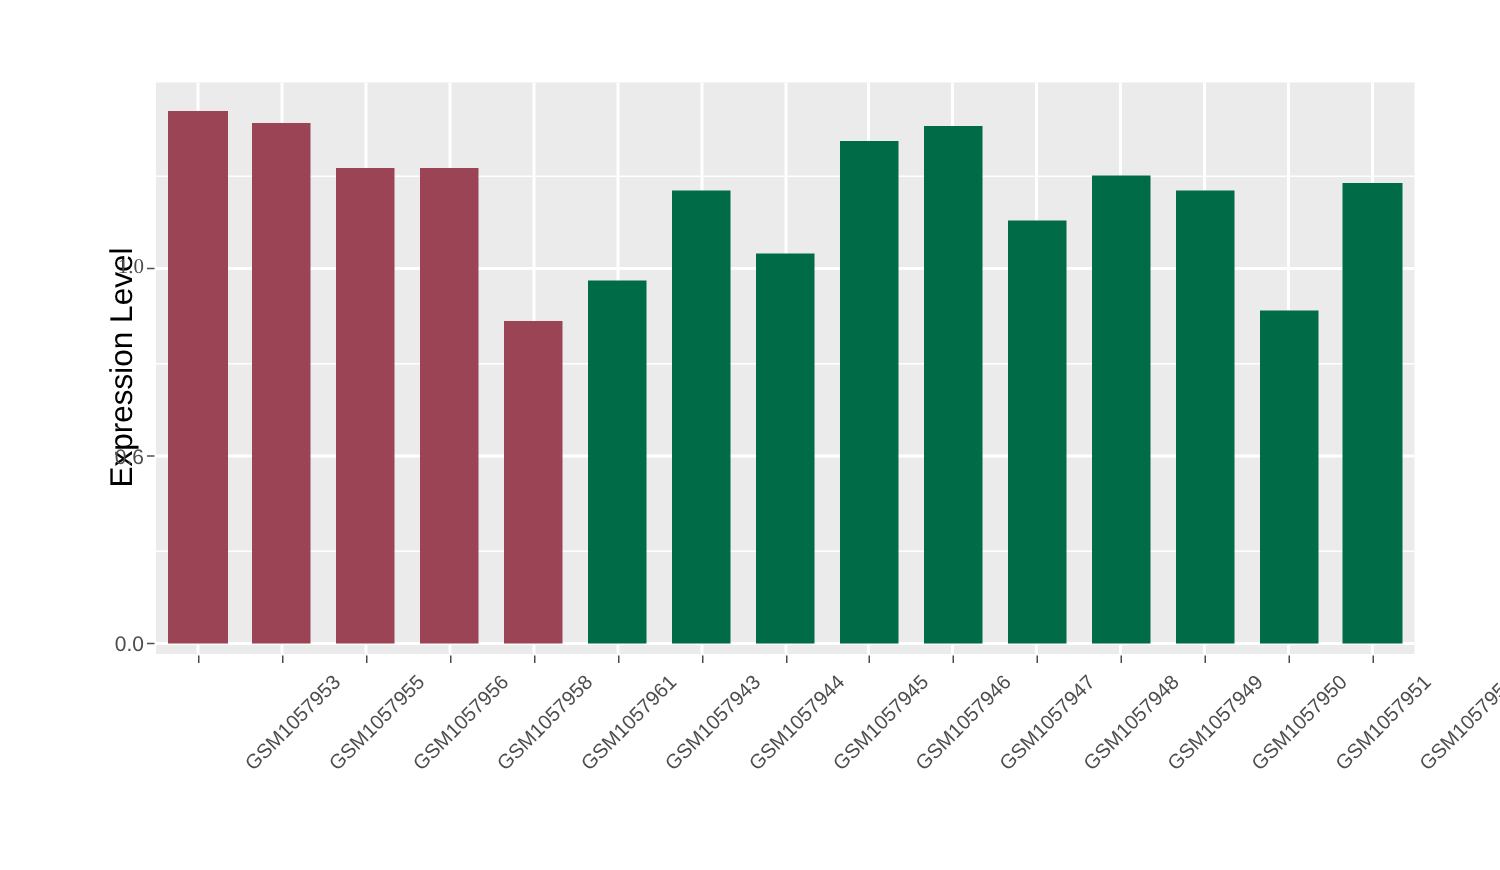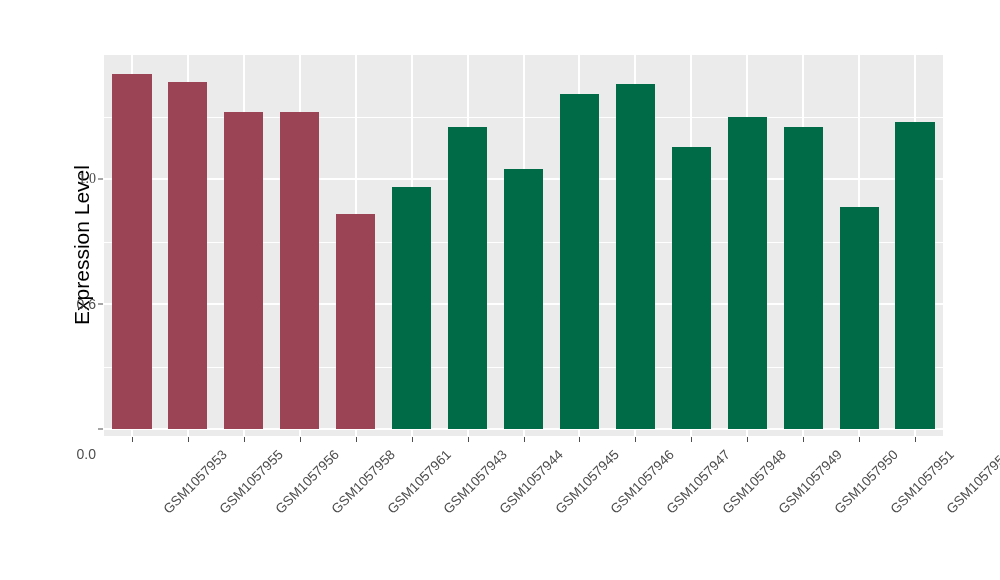--- a/index.html
+++ b/index.html
@@ -116,21 +116,21 @@
   }
 </style>
 </head>
 <body>
 
 <div id="chart-root">
 
   <div id="y-axis-title">Expression Level</div>
 
   <div id="y-tick-labels">
-      <div class="y-tick-label" style="top: 454px; text-align: right;">0.0</div>
+      <div class="y-tick-label" style="top: 429px; text-align: right;">0.0</div>
       <div class="y-tick-label" style="top: 304px;">0.6</div>
       <div class="y-tick-label" style="top: 179px; font-family: Liberation Serif, serif;">1.0</div>
     </div>
   <div id="y-tick-marks">
       <div class="y-tick-mark" style="top: 429px;"></div>
       <div class="y-tick-mark" style="top: 304px;"></div>
       <div class="y-tick-mark" style="top: 179px;"></div>
     </div>
 
   <div id="panel">

